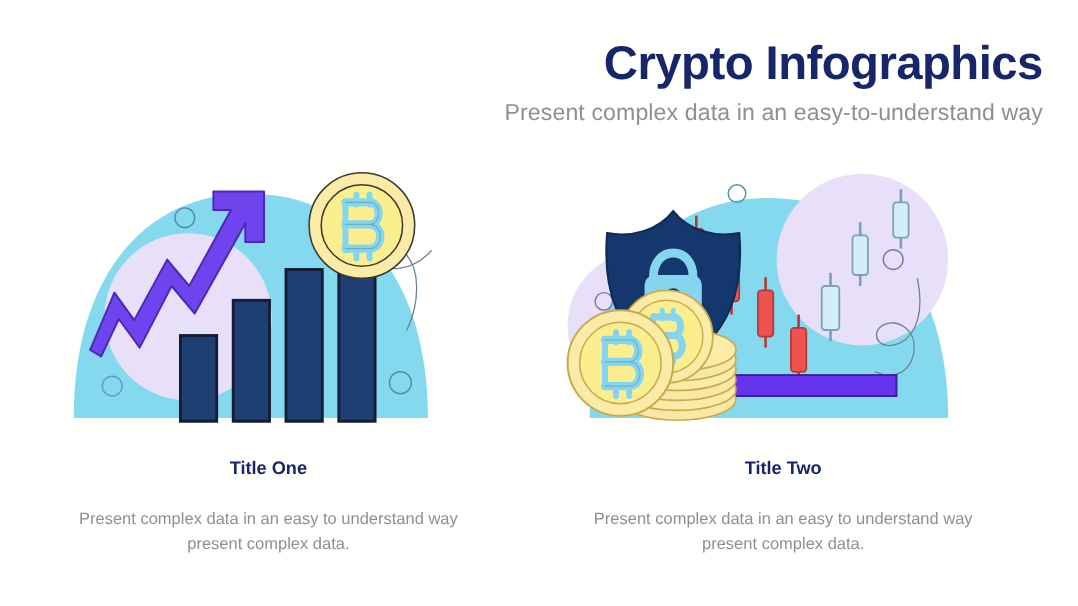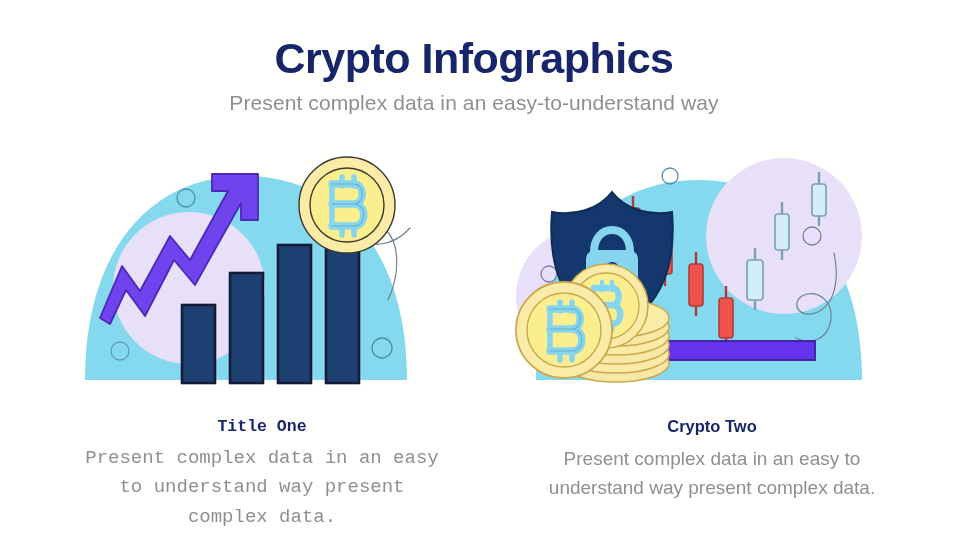--- a/index.html
+++ b/index.html
@@ -17,21 +17,21 @@
     background: #fffffe;
     overflow: hidden;
   }
 
   
   #header {
     position: absolute;
     left: 0;
     top: 36px;
     width: 948px;
-    text-align: center;
+    text-align: right;
   }
   #slide-title {
     font-size: 43px;
     font-weight: bold;
     color: #17266b;
     letter-spacing: -0.5px;
     line-height: 1.05;
     margin: 0;
   }
   #slide-subtitle {
@@ -41,42 +41,42 @@
     letter-spacing: 0.1px;
   }
 
   
   .card {
     position: absolute;
     top: 148px;
     width: 400px;
     height: 360px;
   }
-  #card-one { left: 62px; font-family: Liberation Mono, monospace; }
+  #card-one { left: 44px; }
   #card-two { left: 512px; }
 
   .illustration {
     position: relative;
     width: 400px;
     height: 245px;
   }
 
   .card-title {
     text-align: center;
     font-size: 16.5px;
     font-weight: bold;
     color: #17266b;
     margin-top: 24px;
   }
   .card-body {
     text-align: center;
-    font-size: 19px;
+    font-size: 15px;
     color: #8d8f94;
     line-height: 1.55;
-    margin-top: 8px;
+    margin-top: 24px;
     padding: 0 14px;
   }
 
   svg { display: block; overflow: visible; }
 </style>
 </head>
 <body>
 
 <div id="slide">
 
@@ -224,17 +224,17 @@
           <circle cx="52" cy="182" r="37" fill="#fbee8f" stroke="#c9a94e" stroke-width="1.4"></circle>
           <path d="M 38 160 L 38 204 M 48 154 L 48 163 M 60 154 L 60 163 M 48 203 L 48 212 M 60 203 L 60 212" stroke="#86d5ef" stroke-width="5.5" stroke-linecap="round" fill="none"></path>
           <path d="M 38 161 L 60 161 C 71 161, 71 181, 60 181 L 38 181
                    L 60 181 C 73 181, 73 203, 60 203 L 38 203" fill="none" stroke="#86d5ef" stroke-width="7.5" stroke-linejoin="round" stroke-linecap="round"></path>
           <path d="M 38 161 L 60 161 C 71 161, 71 181, 60 181 L 38 181
                    L 60 181 C 73 181, 73 203, 60 203 L 38 203" fill="none" stroke="#4d8fa6" stroke-width="1.1" stroke-linejoin="round" stroke-linecap="round" opacity="0.5"></path>
         </g>
       </svg>
     </div>
 
-    <div class="card-title">Crypto Two</div>
+    <div class="card-title">Title Two</div>
     <div class="card-body">Present complex data in an easy to understand way  present complex data.</div>
   </div>
 
 </div>
 
 </body></html>

